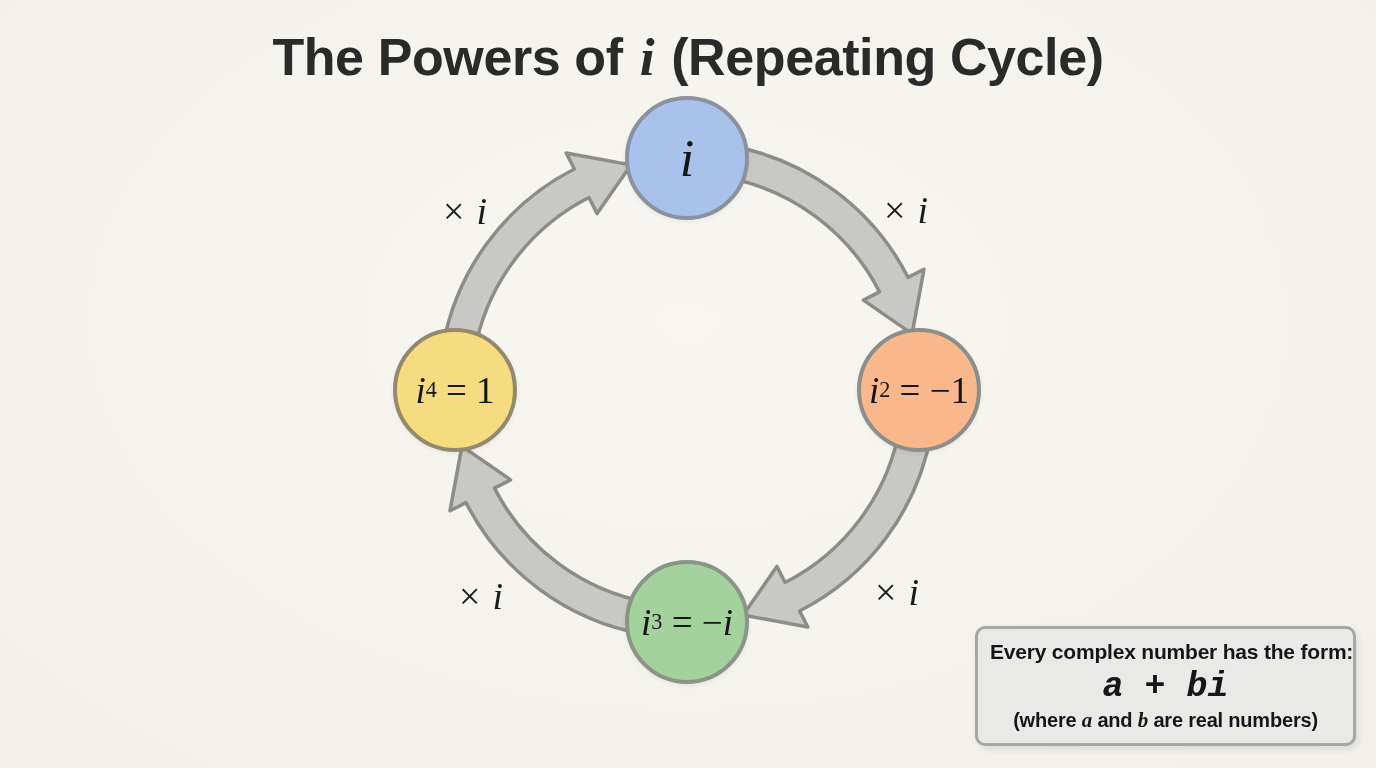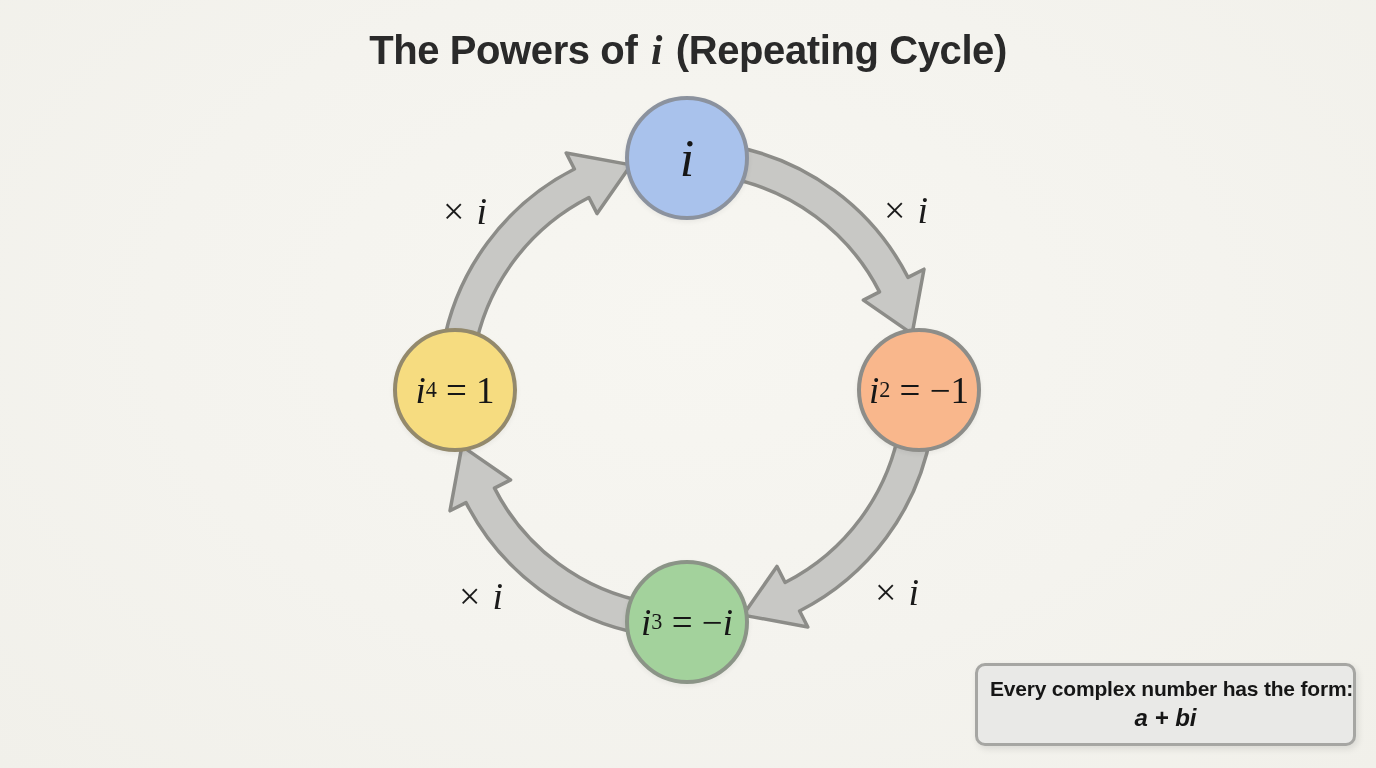--- a/index.html
+++ b/index.html
@@ -10,21 +10,21 @@
     overflow:hidden;
   }
   .stage {
     position:relative; width:1376px; height:768px;
     background: radial-gradient(ellipse at 50% 42%, #f7f6f1 0%, #f4f3ee 55%, #f1f0ea 100%);
   }
 
   
   .title {
     position:absolute; top:26px; left:0; width:100%;
-    text-align:center; font-size:40px; font-weight:600;
+    text-align:center; font-size:52px; font-weight:600;
     letter-spacing:-0.4px; color:#2a2a2a; white-space:nowrap;
   }
   .title .tvar {
     font-family:"Liberation Serif", serif; font-style:italic;
     font-weight:600; padding:0 3px; font-size:1.03em;
   }
 
   
   svg.arrows { position:absolute; left:0; top:0; width:1376px; height:768px; }
 
@@ -58,22 +58,22 @@
 
   
   .infobox {
     position:absolute; right:20px; bottom:22px; width:381px;
     background:#e9e9e7; border:3px solid #a6a6a3; border-radius:10px;
     padding:11px 12px 10px; text-align:center; color:#161616;
     box-shadow: 2px 3px 7px rgba(0,0,0,0.10);
   }
   .infobox .l1 { font-size:21px; font-weight:700; letter-spacing:-0.2px; white-space:nowrap; }
   .infobox .l2 {
-    font-family:Liberation Sans, sans-serif; font-style:italic; font-weight:600;
-    font-size:24px; margin:3px 0 1px;
+    font-family:Liberation Mono, monospace; font-style:italic; font-weight:600;
+    font-size:35px; margin:3px 0 1px;
   }
   .infobox .l3 { font-size:20px; font-weight:700; letter-spacing:-0.2px; white-space:nowrap; }
   .infobox .l3 .it {
     font-family:"Liberation Serif", serif; font-style:italic;
     font-size:21px; font-weight:600;
   }
 </style>
 </head>
 <body>
 
@@ -117,15 +117,16 @@
   </div>
 
   <div class="xi xi-tl"><span class="lx">×</span><span class="li">i</span></div>
   <div class="xi xi-tr"><span class="lx">×</span><span class="li">i</span></div>
   <div class="xi xi-br"><span class="lx">×</span><span class="li">i</span></div>
   <div class="xi xi-bl"><span class="lx">×</span><span class="li">i</span></div>
 
   <div class="infobox">
     <div class="l1">Every complex number has the form:</div>
     <div class="l2">a + bi</div>
+    <div class="l3"><span>(where </span><span class="it">a</span><span> and </span><span class="it">b</span><span> are real numbers)</span></div>
   </div>
 
 </div>
 
 </body></html>

